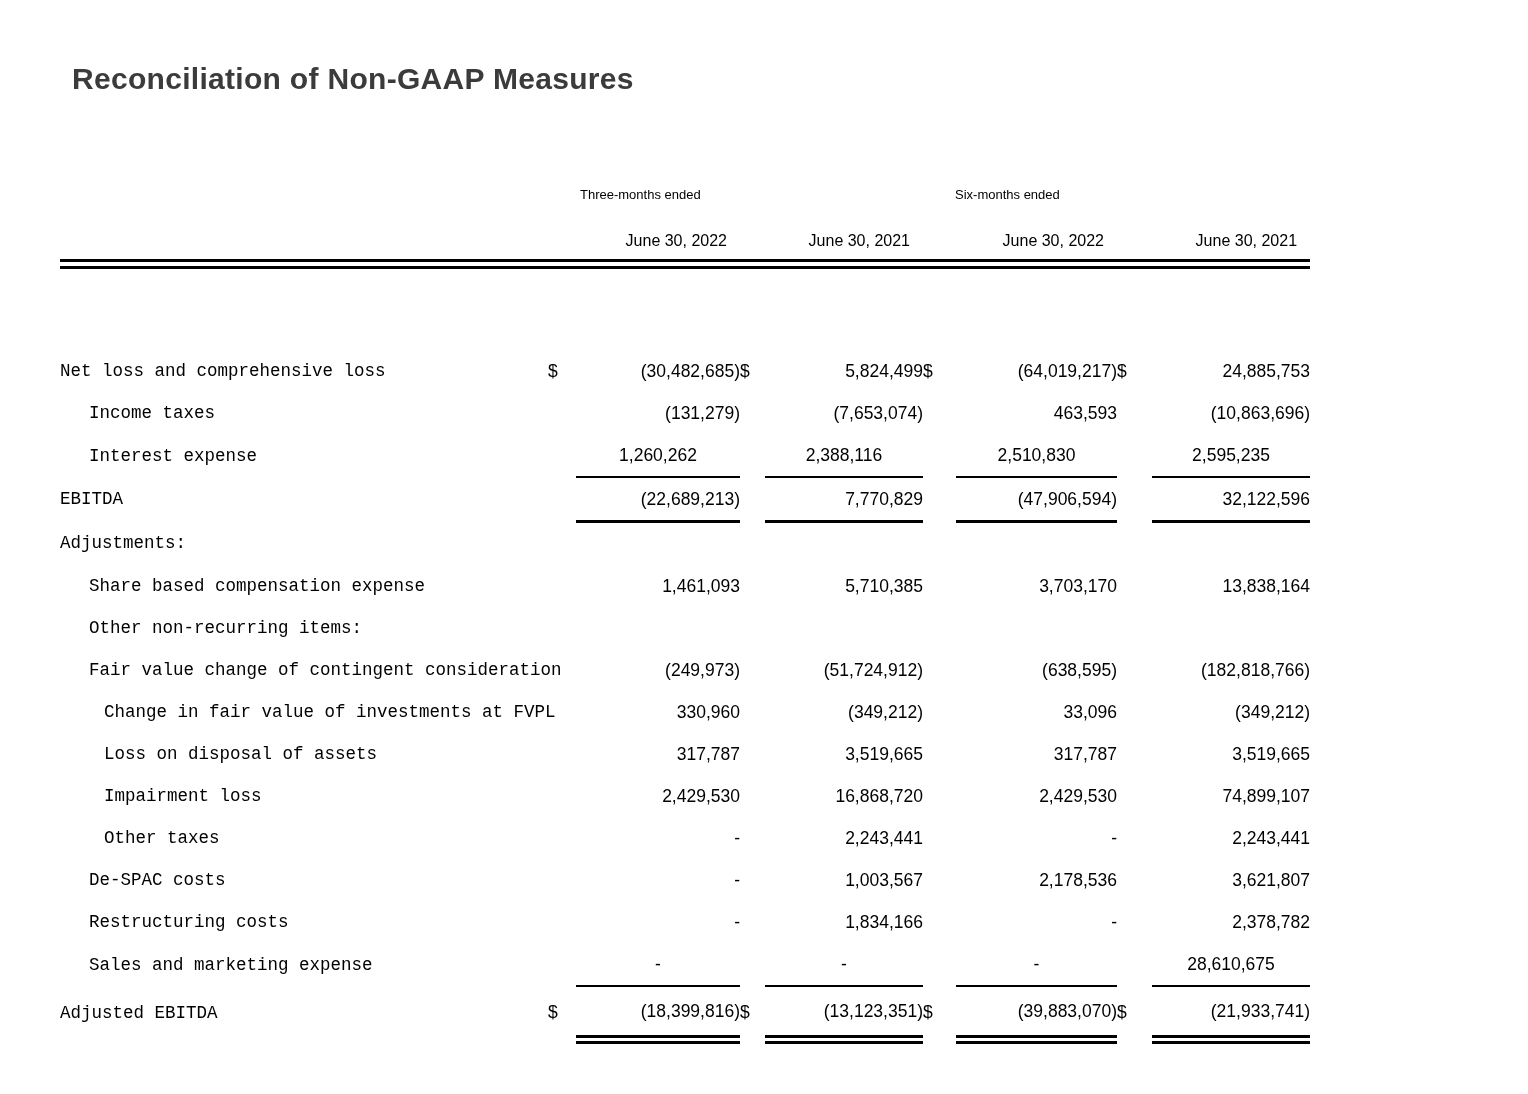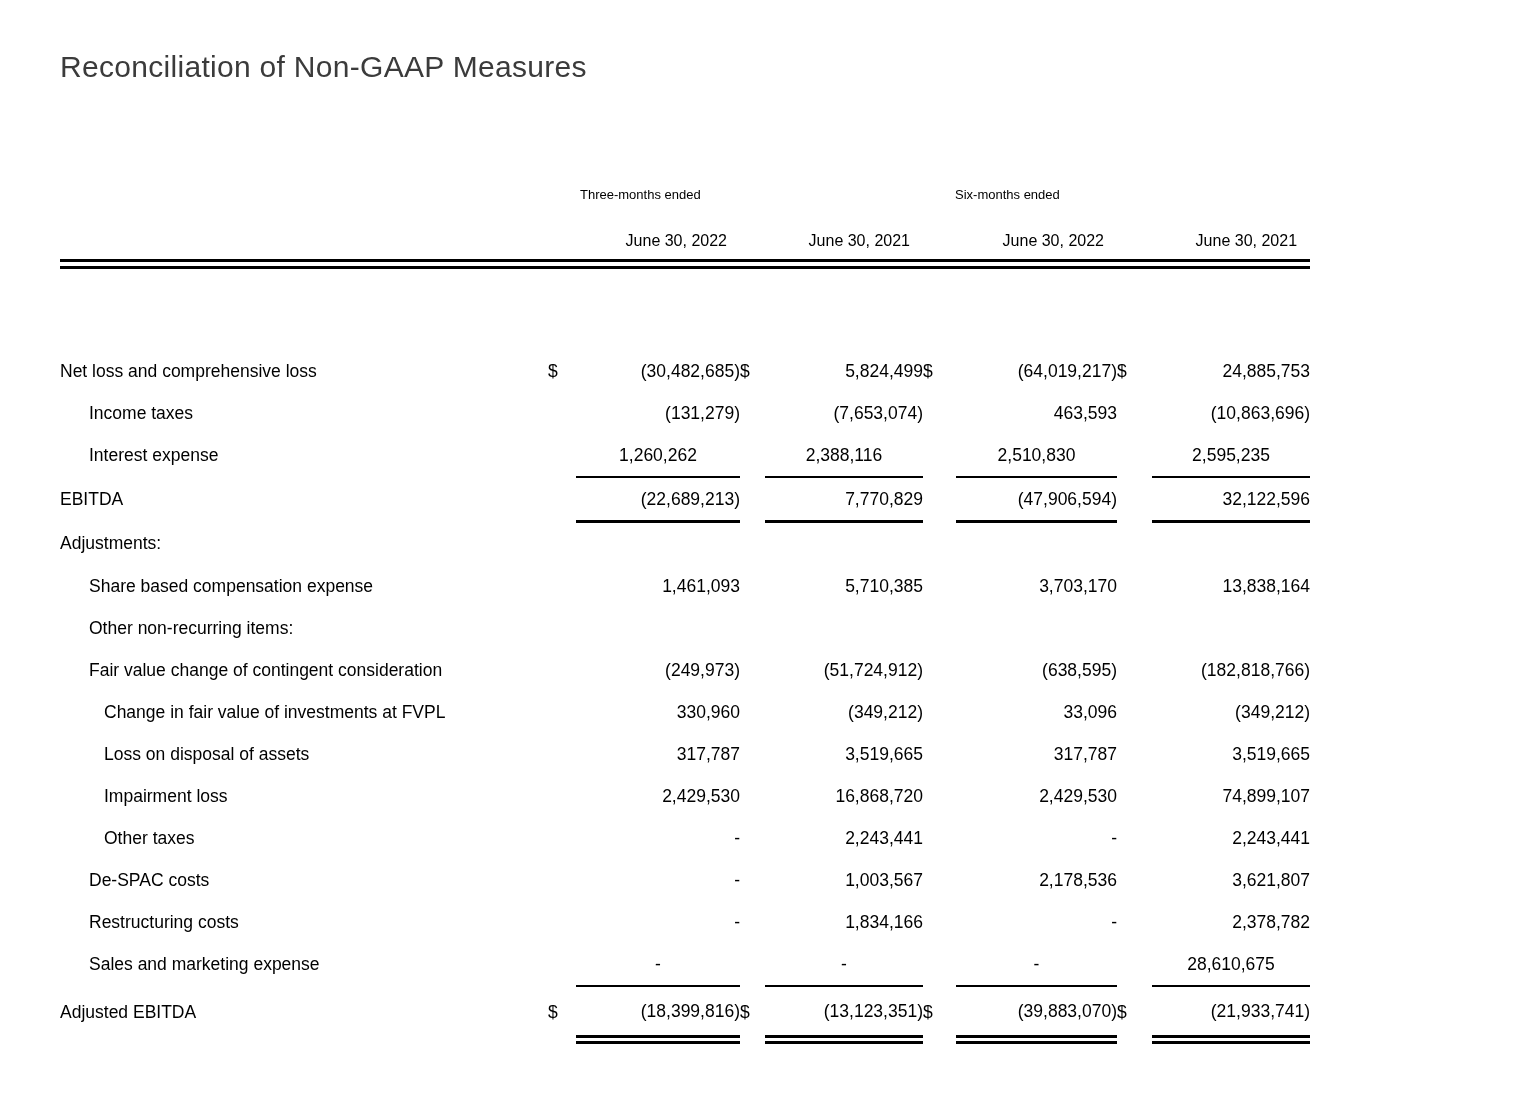--- a/index.html
+++ b/index.html
@@ -13,23 +13,23 @@
     position: relative;
     width: 1528px;
     height: 1094px;
     background: #ffffff;
     overflow: hidden;
   }
   .title {
     position: absolute;
     left: 60px;
     top: 50px;
-    margin: 0;
+    margin: 12px;
     font-size: 30px;
-    font-weight: normal;
+    font-weight: bold;
     letter-spacing: 0.3px;
     color: #3b3b3b;
     white-space: nowrap;
   }
   table.fin {
     position: absolute;
     left: 60px;
     top: 168px;
     border-collapse: collapse;
     table-layout: fixed;
@@ -64,21 +64,21 @@
   tr.rule-row td { height: 10px; }
   .dbl-rule {
     height: 10px;
     box-sizing: border-box;
     border-top: 3.5px solid #000;
     border-bottom: 3.5px solid #000;
   }
   tr.spacer-row td { height: 81px; }
   tr.data-row td { height: 42px; }
   tr.data-row:last-child td { height: 48px; }
-  td.label { padding-left: 13px; }
+  td.label { padding-left: 13px; font-family: Liberation Mono, monospace; }
   td.label.ind1 { padding-left: 29px; }
   td.label.ind2 { padding-left: 44px; }
   td.dollar { text-align: left; padding-left: 6px; }
   td.value { text-align: right; padding-right: 13px; }
   td.u-single { border-bottom: 2px solid #000; text-align: center; }
   td.u-thick  { border-bottom: 3.5px solid #000; }
   td.u-double { border-bottom: 9px double #000; }
 </style>
 </head>
 <body>

